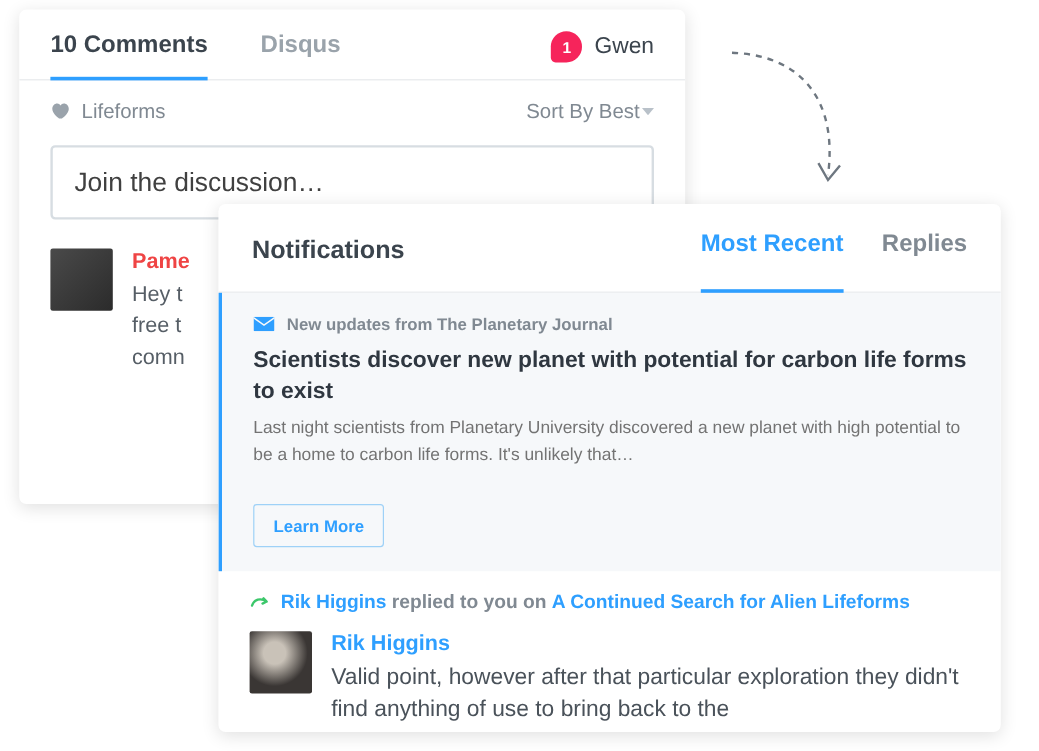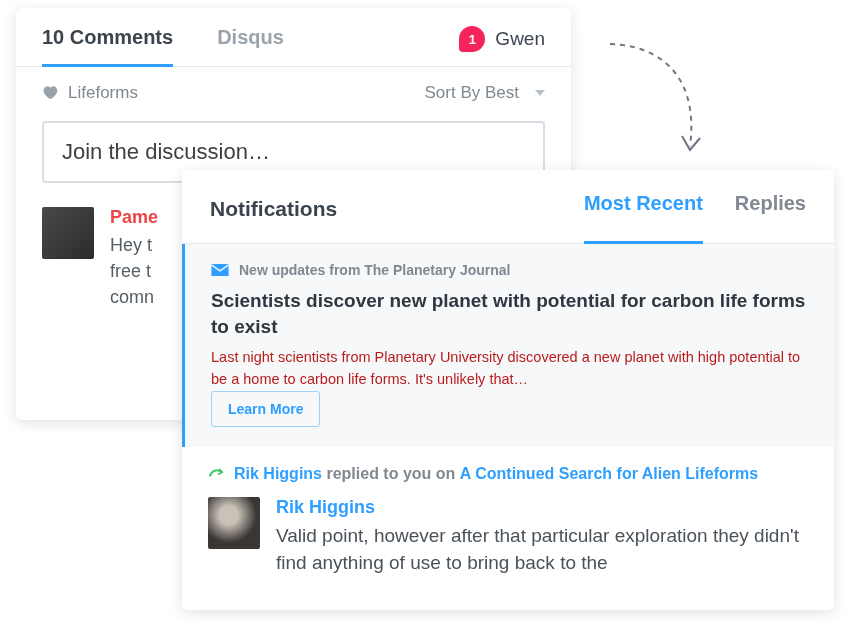--- a/index.html
+++ b/index.html
@@ -85,21 +85,21 @@
       cursor: pointer;
     }
     .heart-icon {
       width: 18px; height: 16px;
       color: #9aa3ab;
     }
     .toolbar-spacer { flex: 1; }
     .sort {
       display: flex;
       align-items: center;
-      gap: 16px;
+      gap: 2px;
       color: #808992;
       font-size: 17px;
       font-weight: 500;
       cursor: pointer;
       text-align: center;
     }
     .caret-down {
       width: 0; height: 0;
       border-left: 5px solid transparent;
       border-right: 5px solid transparent;
@@ -205,23 +205,23 @@
     }
     .update-headline {
       font-size: 19px;
       font-weight: 700;
       color: #2f3740;
       line-height: 1.35;
       margin-bottom: 8px;
     }
     .update-desc {
       font-size: 14.5px;
-      color: #b91c1c;
+      color: #737373;
       line-height: 1.5;
-      margin-bottom: 0;
+      margin-bottom: 29px;
     }
     .learn-more {
       display: inline-block;
       border: 1px solid #9ed1f7;
       color: #2e9fff;
       font-size: 14px;
       font-weight: 700;
       padding: 9px 16px;
       border-radius: 3px;
       cursor: pointer;

